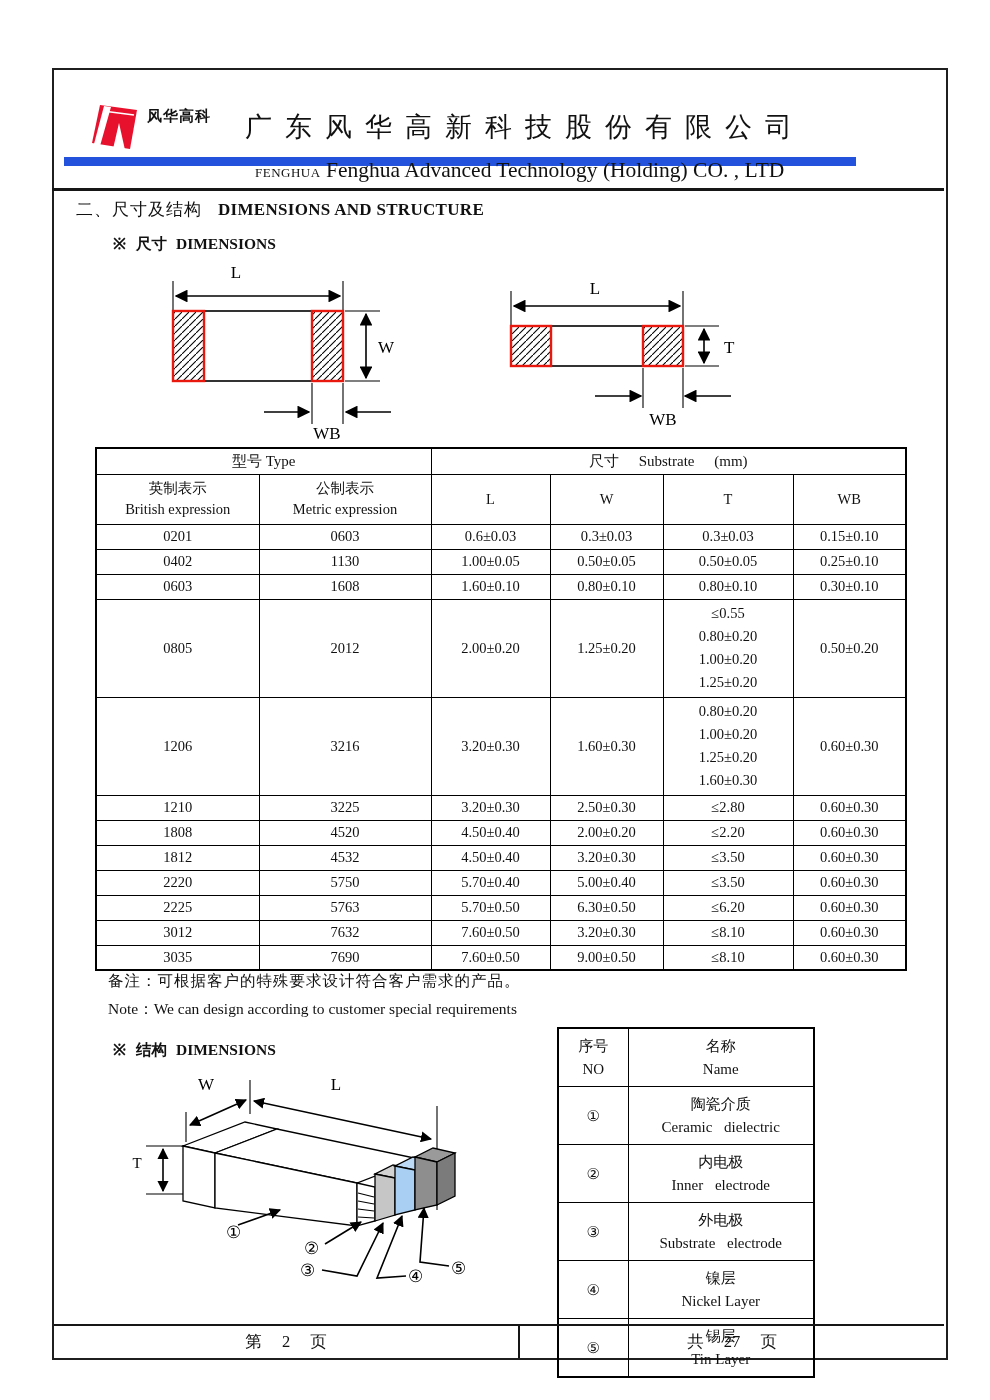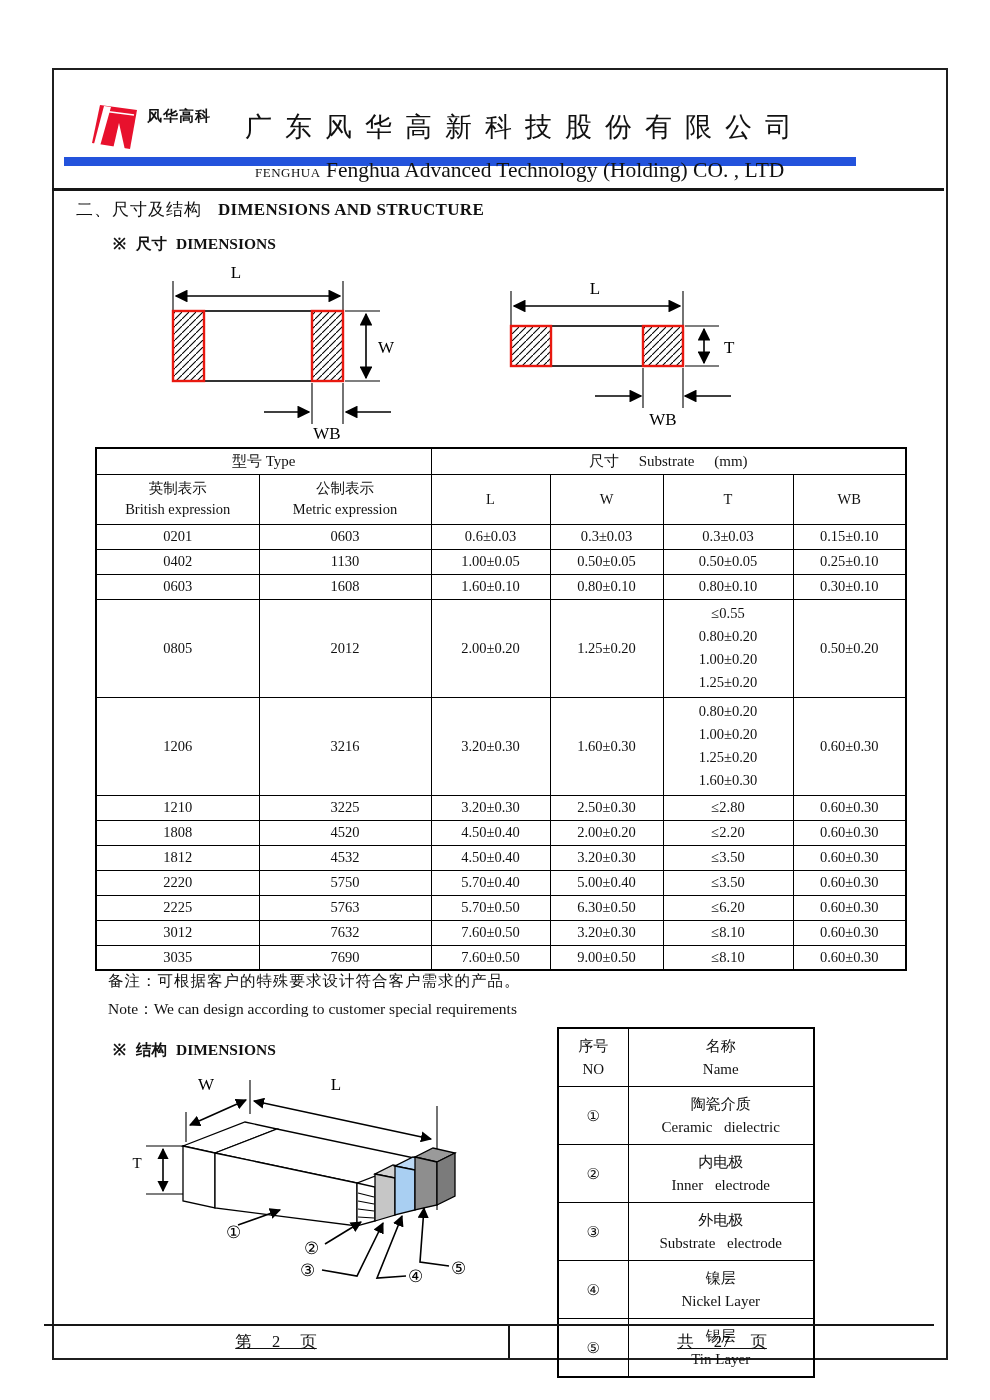--- a/index.html
+++ b/index.html
@@ -58,21 +58,21 @@
   
   table.struct{left:557px;top:1027px;width:256px;position:absolute;border-collapse:collapse;
     table-layout:fixed;font-size:15px;border:2px solid #000;}
   table.struct td{border:1.5px solid #000;text-align:center;vertical-align:middle;padding:6px;}
   table.struct tr{height:48px;}
   table.struct tr.sh{height:46px;}
   table.struct .two div{line-height:1.5;}
   .wsp{word-spacing:8px;}
 
   
-  .footer{left:44px;top:1324px;width:890px;height:32px;display:flex;border-top:2px solid #161616;text-decoration:underline;}
+  .footer{left:54px;top:1324px;width:890px;height:32px;display:flex;border-top:2px solid #161616;}
   .footer .cellL{width:464px;border-right:2px solid #161616;}
   .footer .cellL,.footer .cellR{display:flex;align-items:center;justify-content:center;
     font-size:16.5px;word-spacing:16px;}
   .footer .cellR{flex:1;}
 </style>
 </head>
 <body>
 
 <div class="abs page-border"></div>
 

